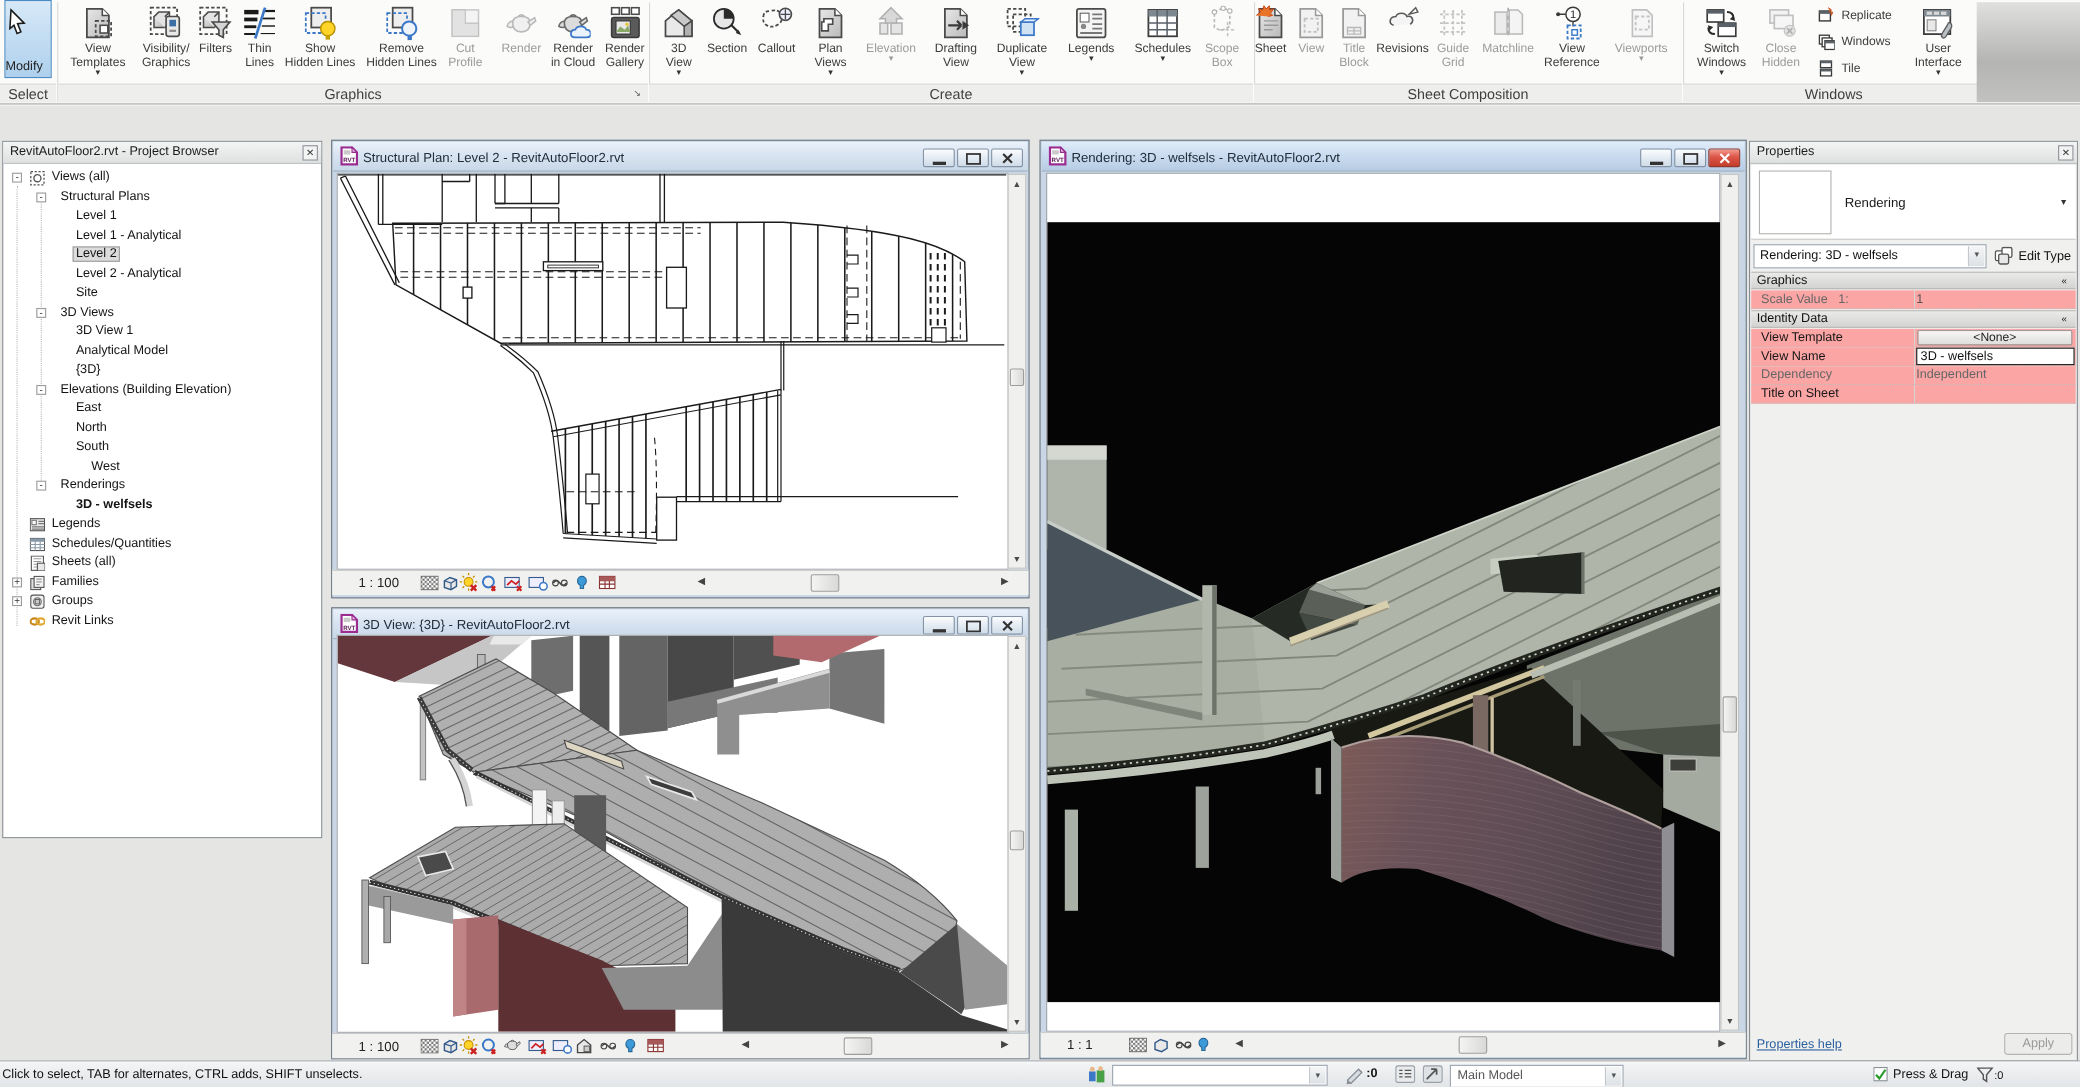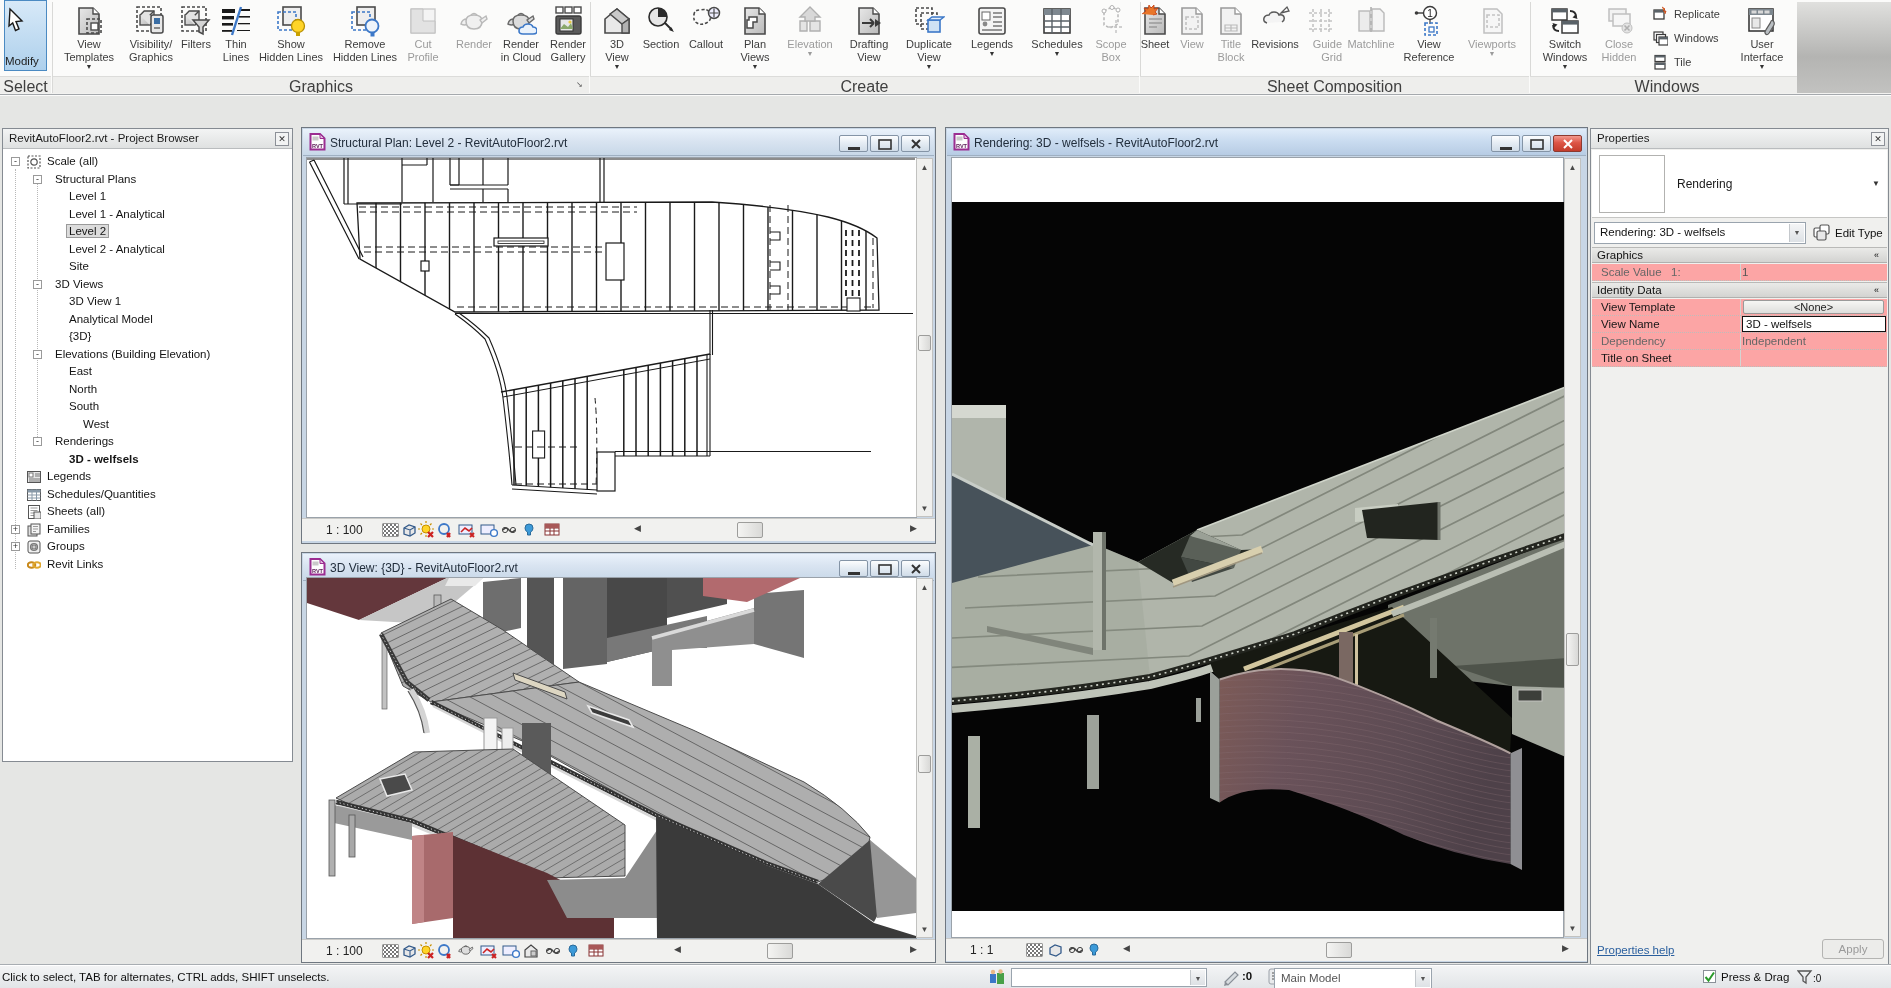--- a/index.html
+++ b/index.html
@@ -1,20 +1,20 @@
 <!DOCTYPE html>
 <html><head><meta charset="utf-8"><style>
 *{margin:0;padding:0;box-sizing:border-box;}
 html,body{width:1891px;height:988px;overflow:hidden;}
 body{font-family:"Liberation Sans",sans-serif;background:#e5e6e4;position:relative;}
 .abs{position:absolute;}
 
 #ribbon{left:0;top:0;width:1891px;height:96px;background:#fbfbfa;}
 #ribbon .lblstrip{position:absolute;top:76px;height:17px;background:#eeeeec;border-top:1px solid #dcdcda;}
-#ribbon .plabel{position:absolute;top:78px;font-size:16px;color:#3f3f3f;width:100%;text-align:center;}
+#ribbon .plabel{position:absolute;top:78px;font-size:13px;color:#3f3f3f;width:100%;text-align:center;}
 .psep{position:absolute;top:2px;width:1px;height:91px;background:#d9d9d7;}
 .rbtn{position:absolute;top:3px;text-align:center;font-size:11px;color:#3c3c3c;line-height:13px;}
 .rbtn .ic{margin:2px auto 1px auto;width:32px;height:32px;position:relative;}
 .rbtn.gray{color:#9b9b9b;}
 .ribbot{position:absolute;left:0;top:93px;width:1891px;height:2px;background:#f2f2f0;border-bottom:1px solid #a5a9ad;}
 #modify{position:absolute;left:4px;top:0;width:43px;height:71px;border:1px solid #4b8ac2;background:linear-gradient(#d7e9f8,#aed0ec);text-align:left;}
 #modify .t{position:absolute;bottom:3px;width:100%;font-size:11.5px;color:#222;}
 
 .win{position:absolute;border:1px solid #6f7780;background:#c8d6e5;}
 .tbar{position:absolute;left:1px;top:1px;right:1px;height:27px;background:linear-gradient(#eaf2fb,#d6e2f0 45%,#c5d5e6);border-bottom:1px solid #9fb0c2;}
@@ -443,21 +443,21 @@
               <stop offset="1" stop-color="#b9b9b9"></stop>
             </linearGradient>
             <linearGradient id="cb" x1="0" y1="0" x2="0" y2="1">
               <stop offset="0" stop-color="#f0f0f0"></stop>
               <stop offset="1" stop-color="#b5b5b5"></stop>
             </linearGradient>
           </defs>
           <path d="M6 12 q-4 -1 -3 -5 q1 -3 5 -3 q1 -3 5 -3 q4 0 5 3 q4 -1 5 2 q1 3 -2 5" fill="#f4f4f4" stroke="#5a5a5a" stroke-width="1.5" transform="translate(2,6)"></path>
           <path d="M22 8 l6 -6 l2 4 z" fill="#fff" stroke="#5a5a5a" stroke-width="1.3"></path>
         </svg></div>Revisions</div>
-    <div class="rbtn gray" style="left:1300px;width:42px;text-align:right;"><div class="ic"><svg width="32" height="32" viewBox="0 0 32 32">
+    <div class="rbtn gray" style="left:1300px;width:42px;"><div class="ic"><svg width="32" height="32" viewBox="0 0 32 32">
           <defs>
             <linearGradient id="pg" x1="0" y1="0" x2="1" y2="1">
               <stop offset="0" stop-color="#e8e8e8"></stop>
               <stop offset="1" stop-color="#b9b9b9"></stop>
             </linearGradient>
             <linearGradient id="cb" x1="0" y1="0" x2="0" y2="1">
               <stop offset="0" stop-color="#f0f0f0"></stop>
               <stop offset="1" stop-color="#b5b5b5"></stop>
             </linearGradient>
           </defs>
@@ -1266,21 +1266,21 @@
       <div class="abs" style="left:2px;top:2px;font-size:9px;color:#444;">◀</div>
       <div class="abs" style="right:14px;top:2px;font-size:9px;color:#444;">▶</div>
       <div class="sbthumb abs" style="left:205px;top:1px;width:26px;height:16px;"></div>
     </div>
   </div>
 <div class="panel abs" style="left:2px;top:128px;width:291px;height:634px;">
     <div class="ptitle">RevitAutoFloor2.rvt - Project Browser</div>
     <div class="pclose" style="right:3px;">✕</div>
     <div class="abs" style="left:12px;top:40px;width:1px;height:400px;border-left:1px dotted #b8b8b8;"></div>
     <div class="abs" style="left:34px;top:50px;width:1px;height:260px;border-left:1px dotted #b8b8b8;"></div>
-    <div class="trow" style="left:44px;top:24px;">Scale (all)</div>
+    <div class="trow" style="left:44px;top:24px;">Views (all)</div>
     <div class="pm" style="left:8px;top:28px;">-</div>
     <svg width="14" height="14" viewBox="0 0 14 14" style="position:absolute;left:24px;top:26px;">
       <rect x="1" y="1" width="12" height="12" fill="none" stroke="#555" stroke-width="1.2" stroke-dasharray="2 1.5"></rect>
       <circle cx="7" cy="7" r="3.2" fill="#fff" stroke="#555" stroke-width="1.2"></circle>
     </svg>
     <div class="trow" style="left:52px;top:41.5px;">Structural Plans</div>
     <div class="pm" style="left:30px;top:45.5px;">-</div>
     <div class="trow" style="left:66px;top:59.0px;">Level 1</div>
     <div class="trow" style="left:66px;top:76.5px;">Level 1 - Analytical</div>
     <div class="trow" style="left:66px;top:94.0px;"><span style="background:#dcdcdc;border:1px solid #9a9a9a;padding:0 2px;margin-left:-3px;">Level 2</span></div>
@@ -1402,21 +1402,21 @@
     </svg>
     <div class="abs" style="left:1242px;top:4px;font-weight:bold;">:0</div>
     <svg width="19" height="18" viewBox="0 0 19 18" style="position:absolute;left:1268px;top:2px;">
       <rect x="1" y="1" width="17" height="15" rx="2" fill="#e8eaec" stroke="#9aa0a8"></rect>
       <path d="M4 5 h3 M4 8 h3 M4 11 h3 M9 5 h6 M9 8 h6 M9 11 h6" stroke="#555" stroke-width="1.2"></path>
     </svg>
     <svg width="19" height="18" viewBox="0 0 19 18" style="position:absolute;left:1293px;top:2px;">
       <rect x="1" y="1" width="17" height="15" rx="2" fill="#dfe2e5" stroke="#9aa0a8"></rect>
       <path d="M4 13 L13 4 M13 4 h-5 M13 4 v5" stroke="#555" stroke-width="1.6" fill="none"></path>
     </svg>
-    <div class="combo" style="left:1274px;top:2px;width:158px;height:21px;">
+    <div class="combo" style="left:1318px;top:2px;width:158px;height:21px;">
       <div style="padding:2.5px 0 0 6px;font-size:11.5px;color:#555;">Main Model</div>
       <div class="arr">▼</div>
     </div>
     <svg width="14" height="14" viewBox="0 0 14 14" style="position:absolute;left:1703px;top:4px;">
       <rect x="0.5" y="0.5" width="12" height="12" fill="#fff" stroke="#8a9098"></rect>
       <path d="M2.5 7 l3 3.5 L11 2.5" fill="none" stroke="#2a9a2a" stroke-width="2"></path>
     </svg>
     <div class="abs" style="left:1721px;top:5px;">Press &amp; Drag</div>
     <svg width="16" height="16" viewBox="0 0 16 16" style="position:absolute;left:1797px;top:3px;">
       <path d="M1 2 h13 l-5 6 v6 l-3 -2 v-4z" fill="none" stroke="#555" stroke-width="1.3"></path>

